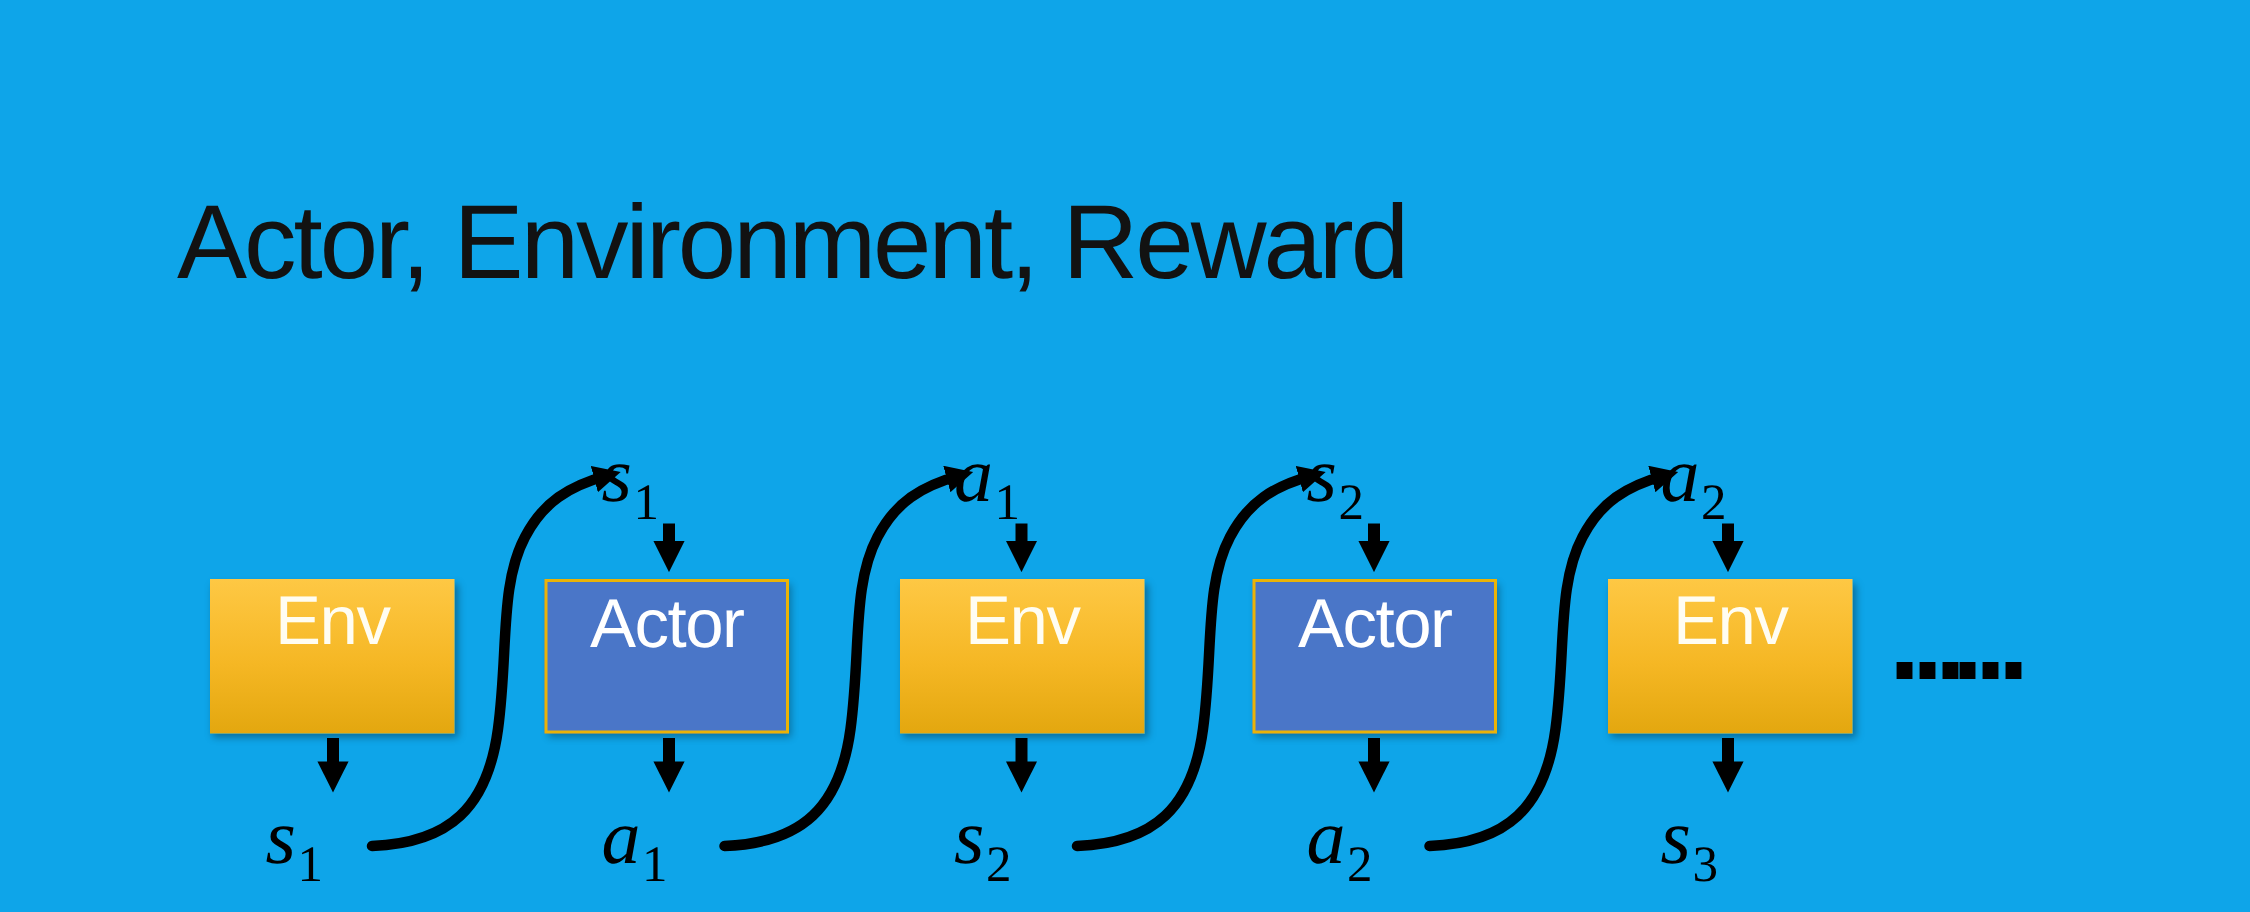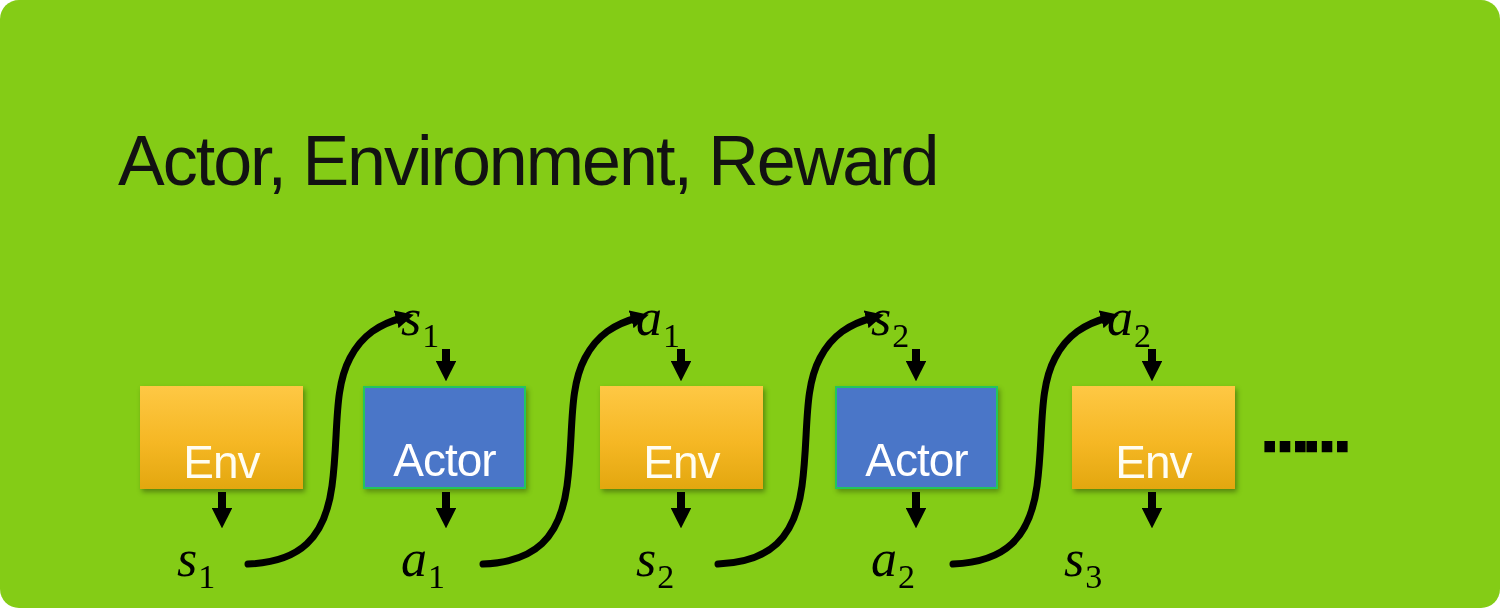--- a/index.html
+++ b/index.html
@@ -1,56 +1,55 @@
 <!DOCTYPE html>
 <html><head>
 <meta charset="utf-8">
 <style>
   html,body{margin:0;padding:0;background:#ffffff;}
   .slide{
     position:relative;
     width:1500px;height:608px;
-    background:#84cc16;
+    background:#0ea5e9;
     overflow:hidden;
     font-family:"Liberation Sans", sans-serif;
-    border-radius:19px;
   }
   .title{
     position:absolute;
     left:118px;top:121px;
     margin:0;
     font-size:70px;
     font-weight:300;
     letter-spacing:-2px;
     color:#121212;
     white-space:nowrap;
     font-family:"Liberation Sans", sans-serif;
   }
   .arrow-layer{
     position:absolute;left:0;top:0;width:1500px;height:608px;
     pointer-events:none;
   }
   .box{
     position:absolute;
     top:386px;
     width:163px;height:103px;
-    display:flex;align-items:flex-end;justify-content:center;
+    display:flex;align-items:flex-start;justify-content:center;
     box-sizing:border-box;
     font-size:46px;
     letter-spacing:-1px;
     color:#ffffff;
   }
   .box.env{
     background:linear-gradient(180deg,#FEC844 0%,#F5B724 55%,#E3A70F 100%);
     box-shadow:2px 3px 5px rgba(0,0,0,0.35);
     color:#FFFDF2;
   }
   .box.actor{
     background:#4A76C8;
-    border:2px solid #22c55e;
+    border:2px solid #eab308;
     box-shadow:2px 3px 5px rgba(0,0,0,0.30);
   }
   .mlabel{
     position:absolute;
     width:90px;
     text-align:left;
     font-family:"Liberation Serif", serif;
     font-style:italic;
     font-size:52px;
     line-height:1;
@@ -134,17 +133,17 @@
 
   <div class="mlabel toprow" style="left:401px"><span>s</span><sub>1</sub></div>
   <div class="mlabel toprow" style="left:636px"><span>a</span><sub>1</sub></div>
   <div class="mlabel toprow" style="left:871px"><span>s</span><sub>2</sub></div>
   <div class="mlabel toprow" style="left:1107px"><span>a</span><sub>2</sub></div>
 
   <div class="mlabel bottomrow" style="left:177px"><span>s</span><sub>1</sub></div>
   <div class="mlabel bottomrow" style="left:401px"><span>a</span><sub>1</sub></div>
   <div class="mlabel bottomrow" style="left:636px"><span>s</span><sub>2</sub></div>
   <div class="mlabel bottomrow" style="left:871px"><span>a</span><sub>2</sub></div>
-  <div class="mlabel bottomrow" style="left:1064px"><span>s</span><sub>3</sub></div>
+  <div class="mlabel bottomrow" style="left:1107px"><span>s</span><sub>3</sub></div>
 
   <div class="ellipsis">……</div>
 
 </div>
 
 </body></html>

